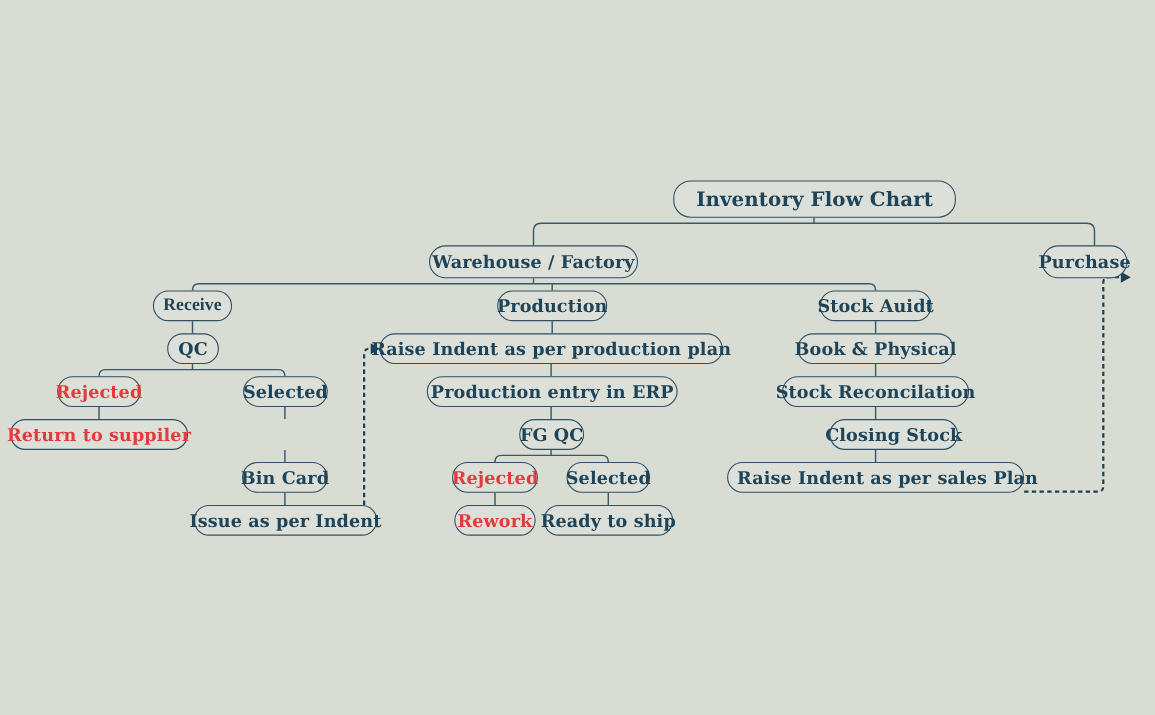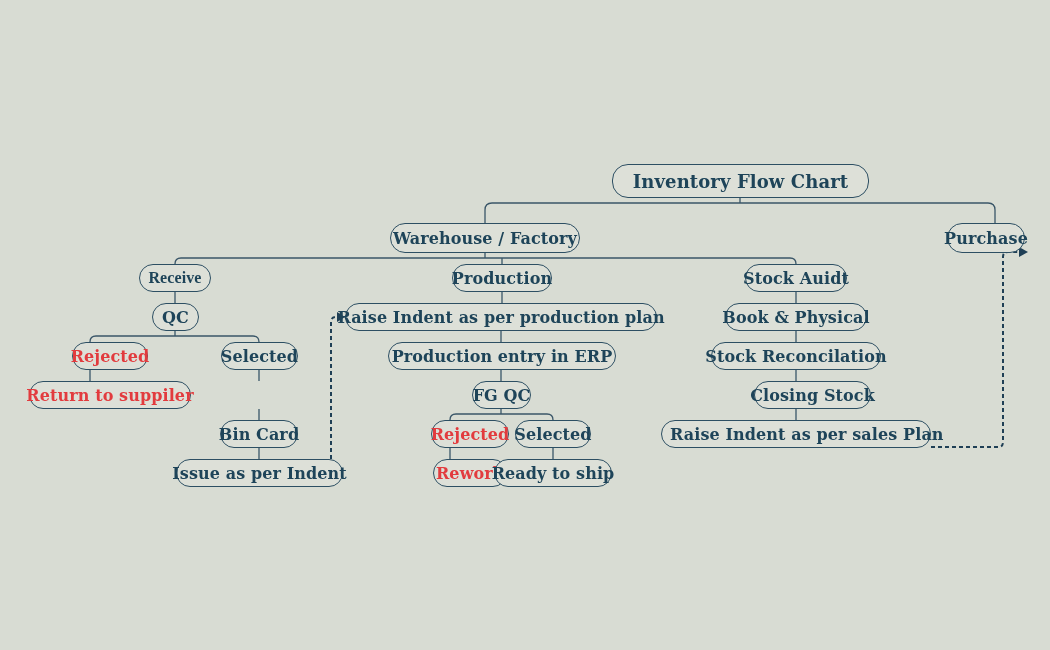--- a/index.html
+++ b/index.html
@@ -28,21 +28,21 @@
     border-radius:16px;
     color:var(--text);
     font-weight:700;
     font-size:16px;
     display:flex;
     align-items:center;
     justify-content:center;
     white-space:nowrap;
     letter-spacing:0.1px;
   }
-  .node.red{color:var(--rejected);margin-left:20px;}
+  .node.red{color:var(--rejected);}
   .node.title{font-size:18px;}
   .node.left{justify-content:flex-start;padding-left:8px;}
 </style>
 </head>
 <body>
 
 <div id="canvas">
 
   <svg id="edges" width="1050" height="650" viewBox="0 0 1050 650">
 

